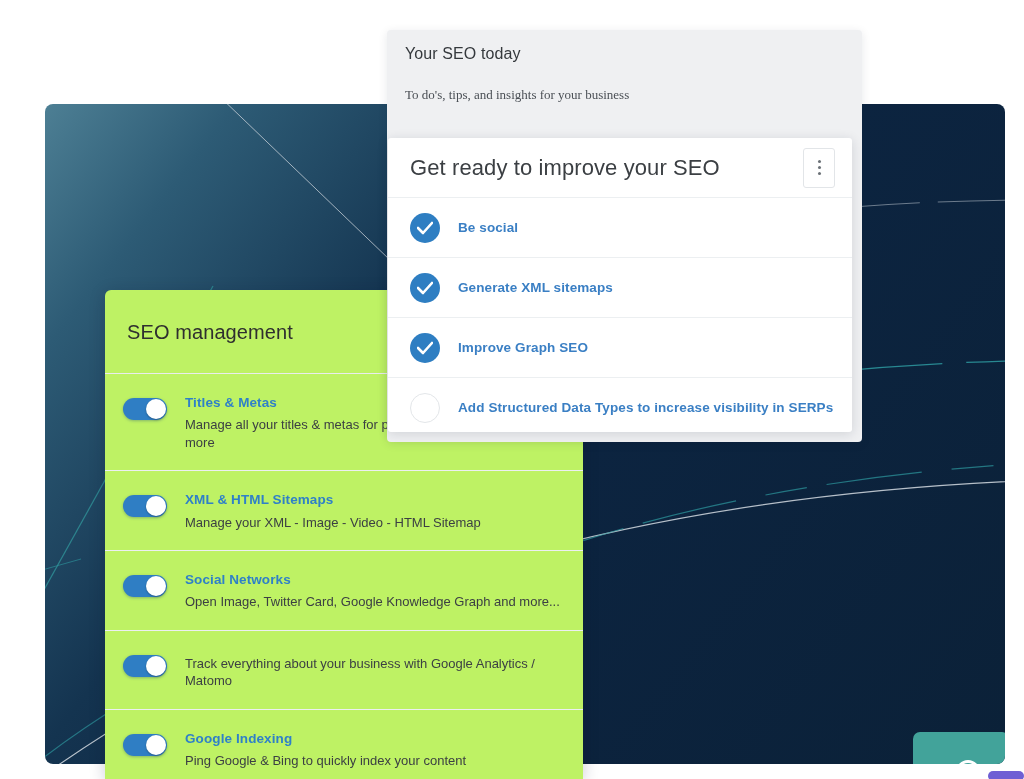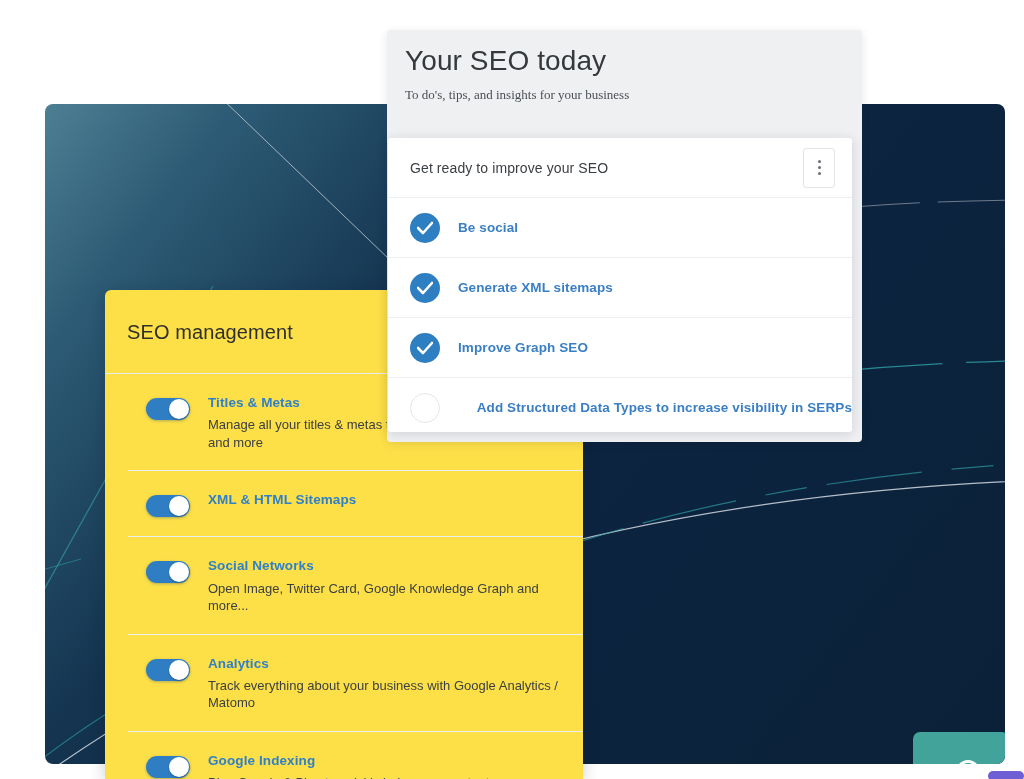--- a/index.html
+++ b/index.html
@@ -25,31 +25,31 @@
   
   .tile{
     position:absolute;left:868px;top:628px;width:96px;height:96px;
     border-radius:7px;background:#42a39a;
   }
   .tile svg{position:absolute;left:22px;top:22px;}
 
   
   .mgmt{
     position:absolute;left:105px;top:290px;width:478px;height:489px;
-    background:#fde047;
+    background:#bef264;
     border-radius:6px 6px 0 0;
     box-shadow:0 3px 16px rgba(12,25,48,.22);
     overflow:hidden;
   }
   .mgmt-title{
     font-size:20px;color:#2f2f2f;font-weight:400;
     padding:31px 0 0 22px;letter-spacing:.1px;
   }
   .mgmt-head-rule{height:1px;background:#e9ecef;margin-top:29px;}
-  .mrow{display:flex;align-items:flex-start;padding:20px 0 19px 0;border-bottom:1px solid #eceff1;margin-left:23px;}
+  .mrow{display:flex;align-items:flex-start;padding:20px 0 19px 0;border-bottom:1px solid #eceff1;}
   .mrow:last-child{border-bottom:none;}
   .tg-wrap{width:80px;display:flex;justify-content:center;padding-top:4px;}
   .toggle{
     width:44px;height:22px;border-radius:11px;background:#2f7ec4;position:relative;
     box-shadow:0 1px 3px rgba(30,70,120,.35);
   }
   .toggle .knob{
     position:absolute;right:1px;top:1px;width:20px;height:20px;border-radius:50%;
     background:#fff;box-shadow:0 1px 2px rgba(0,0,0,.3);
   }
@@ -58,47 +58,47 @@
   .mdesc{font-size:13px;color:#3c4043;margin-top:4px;line-height:1.35;}
 
   
   .today{
     position:absolute;left:387px;top:30px;width:475px;height:412px;
     background:#eff0f2;border-radius:4px;
     box-shadow:0 2px 10px rgba(20,30,50,.10);
   }
   .today-title{
     position:absolute;left:18px;top:15px;
-    font-size:28px;color:#35393d;font-weight:400;letter-spacing:.1px;
+    font-size:16px;color:#35393d;font-weight:400;letter-spacing:.1px;
   }
   .today-sub{
     position:absolute;left:18px;top:57px;
     font-size:13px;color:#4a4f55;font-family:Liberation Serif, serif;
   }
 
   
   .check{
     position:absolute;left:388px;top:138px;width:464px;height:294px;
     background:#ffffff;border-radius:3px;
     box-shadow:0 2px 12px rgba(20,30,50,.14);
     overflow:hidden;
   }
   .check-head{
     height:59px;display:flex;align-items:center;justify-content:space-between;
     padding:0 17px 0 22px;border-bottom:1px solid #eceff1;
   }
-  .check-head-title{font-size:14px;color:#3b3f43;font-weight:400;letter-spacing:.1px;}
+  .check-head-title{font-size:22px;color:#3b3f43;font-weight:400;letter-spacing:.1px;}
   .kebab{
     width:30px;height:38px;border:1px solid #e2e5e8;border-radius:3px;
     display:flex;flex-direction:column;align-items:center;justify-content:center;gap:3px;
     background:#fff;
   }
   .kebab i{width:3px;height:3px;border-radius:50%;background:#6b7177;display:block;}
   .citem{display:flex;align-items:center;height:59px;border-bottom:1px solid #eceff1;padding-left:22px;}
-  .citem:last-child{border-bottom:none;justify-content:space-between;}
+  .citem:last-child{border-bottom:none;}
   .cbox{width:30px;height:30px;border-radius:50%;flex:none;margin-right:18px;position:relative;}
   .cbox.done{background:#2e7ec2;}
   .cbox.done svg{position:absolute;left:7px;top:8px;}
   .cbox.todo{background:#fff;border:1.4px solid #e3e6e9;box-sizing:border-box;}
   .clabel{font-size:13.5px;font-weight:bold;color:#3a7fc4;letter-spacing:.1px;}
 
   
   .sliver{
     position:absolute;left:988px;top:771px;width:36px;height:10px;
     border-radius:5px;background:#6f5fd4;
@@ -159,20 +159,21 @@
     </div>
 
     <div class="mrow">
       <div class="tg-wrap">
         <div class="toggle">
             <div class="knob"></div>
           </div>
       </div>
       <div class="mtext">
         <div class="mtitle">XML &amp; HTML Sitemaps</div>
+        <div class="mdesc">Manage your XML - Image - Video - HTML Sitemap</div>
       </div>
     </div>
 
     <div class="mrow">
       <div class="tg-wrap">
         <div class="toggle">
             <div class="knob"></div>
           </div>
       </div>
       <div class="mtext">
@@ -181,21 +182,20 @@
       </div>
     </div>
 
     <div class="mrow">
       <div class="tg-wrap">
         <div class="toggle">
             <div class="knob"></div>
           </div>
       </div>
       <div class="mtext">
-        <div class="mtitle">Analytics</div>
         <div class="mdesc">Track everything about your business with Google Analytics / Matomo</div>
       </div>
     </div>
 
     <div class="mrow">
       <div class="tg-wrap">
         <div class="toggle">
             <div class="knob"></div>
           </div>
       </div>

